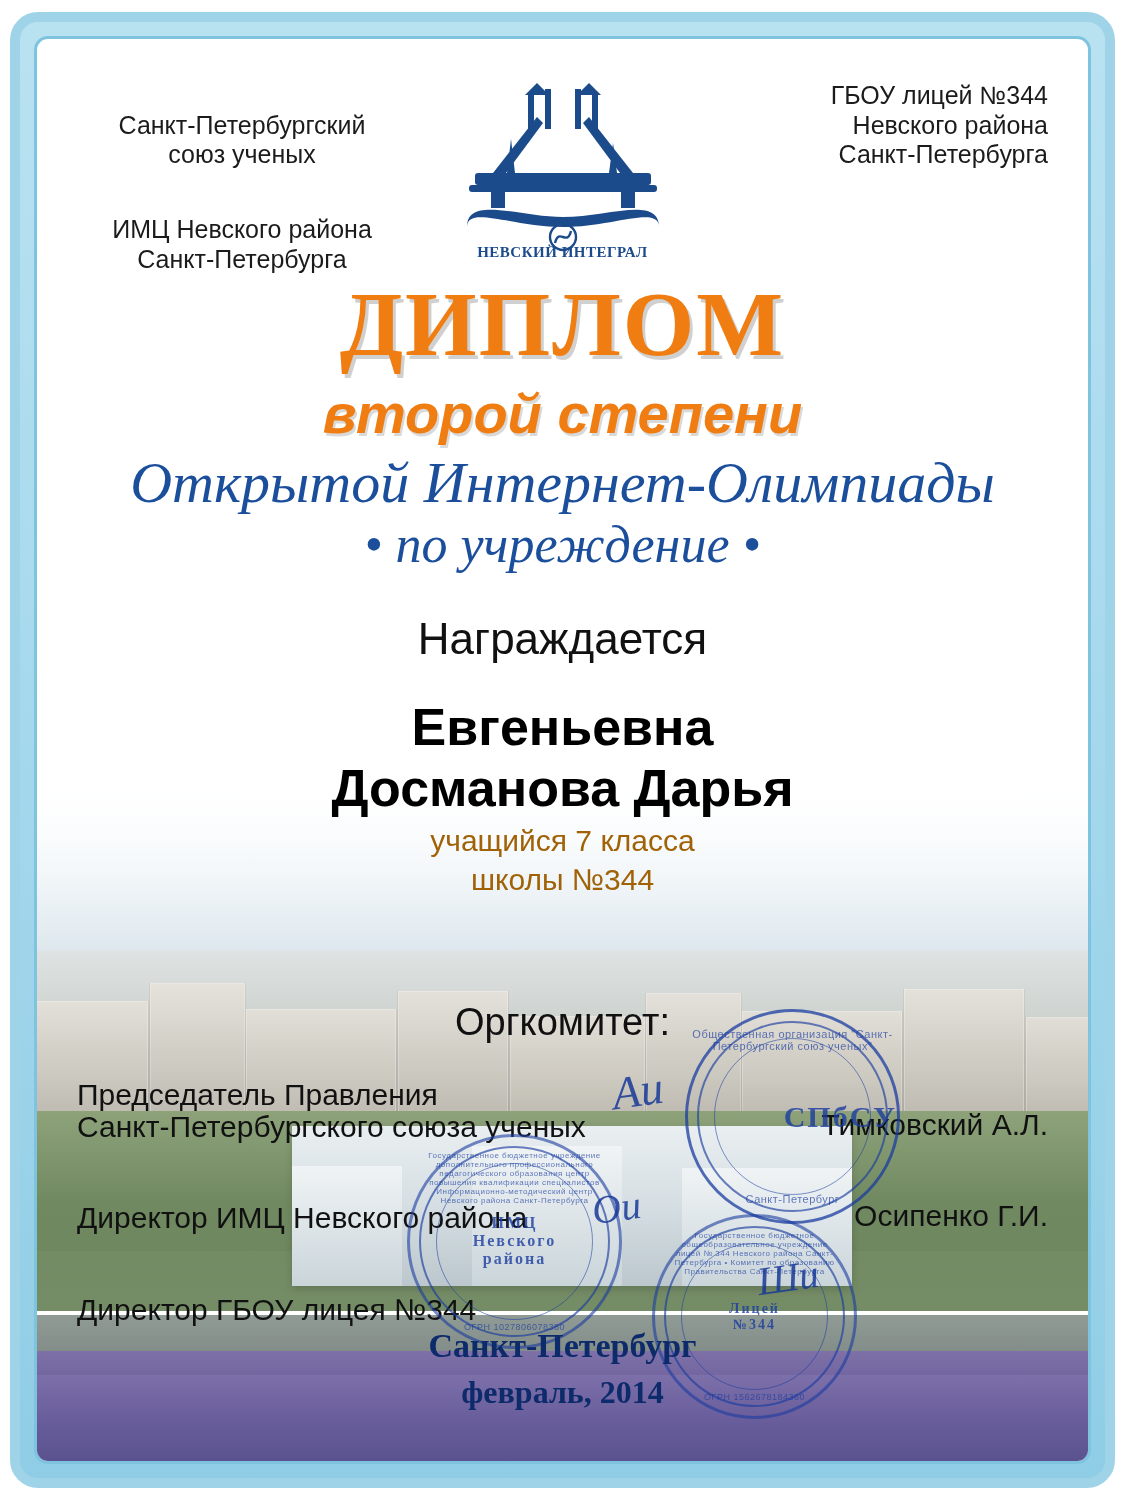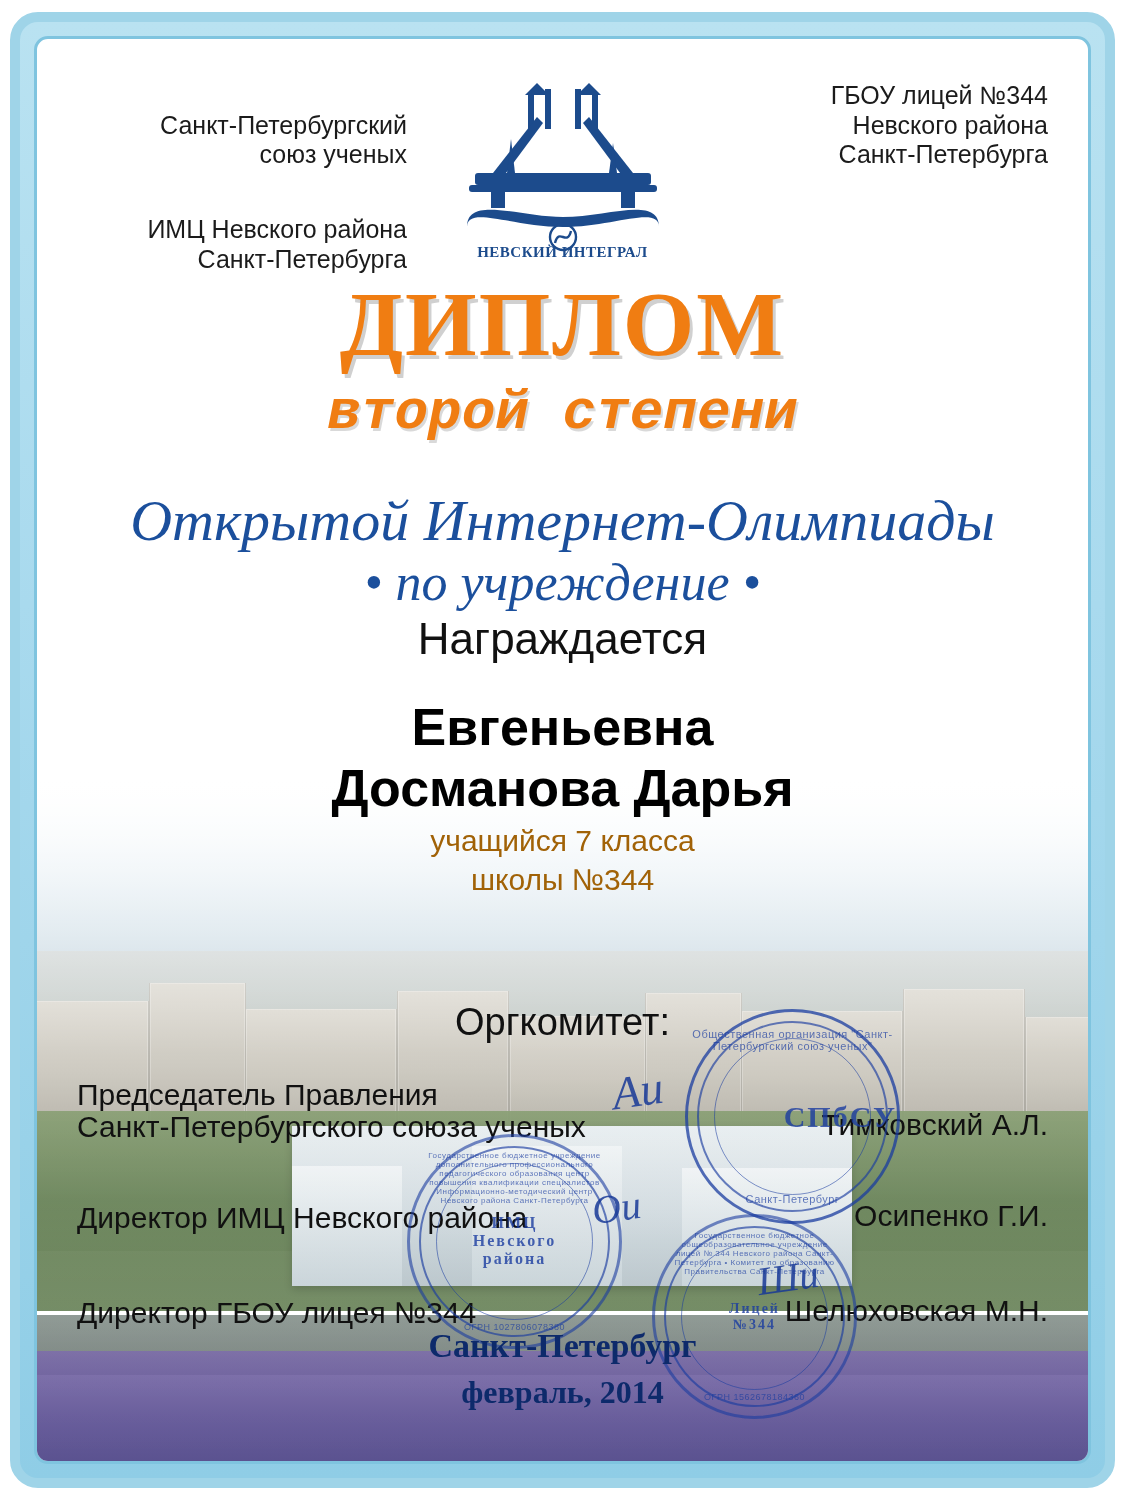--- a/index.html
+++ b/index.html
@@ -99,21 +99,21 @@
     display: flex; justify-content: space-between; align-items: flex-start;
     padding: 0 40px;
     box-sizing: border-box;
   }
   .hdr-left, .hdr-right {
     font-size: 25px;
     line-height: 1.18;
     color: #1b1b1b;
     white-space: pre-line;
   }
-  .hdr-left { text-align: right; width: 330px; }
+  .hdr-left { text-align: center; width: 330px; }
   .hdr-right { text-align: right; width: 330px; }
   .hdr-left .blk + .blk { margin-top: 16px; }
 
   
   .emblem {
     width: 300px;
     display: flex; flex-direction: column; align-items: center;
     margin-top: -4px;
   }
   .emblem svg { display:block; }
@@ -133,36 +133,35 @@
     font-family: "Liberation Serif", serif;
     font-weight: bold;
     font-size: 92px;
     letter-spacing: 2px;
     color: #f07d12;
     text-shadow: 3px 4px 0 rgba(120,120,120,.35);
   }
   .title-sub {
     position: absolute; top: 342px; left: 0; right: 0;
     text-align: center;
-    font-family: Liberation Mono, monospace;
+    font-family: Liberation Sans, sans-serif;
     font-style: italic;
     font-weight: bold;
     font-size: 56px;
     color: #f07d12;
     text-shadow: 2px 3px 0 rgba(130,130,130,.3);
   }
   .title-event {
     position: absolute; top: 412px; left: 0; right: 0;
     text-align: center;
     font-family: "Liberation Serif", serif;
     font-style: italic;
     font-size: 58px;
     color: #1b4f9c;
     line-height: 1.12;
-    margin-top: 38px;
   }
   .title-event .line2 { font-size: 52px; }
 
   
   .awarded {
     position: absolute; top: 575px; left: 0; right: 0;
     text-align: center;
     font-size: 44px;
     color: #111;
   }
@@ -380,21 +379,20 @@
         <div class="role">Председатель Правления
 Санкт-Петербургского союза ученых</div>
         <div class="person">Тимковский А.Л.</div>
       </div>
       <div class="sig-row sig-2">
         <div class="role">Директор ИМЦ Невского района</div>
         <div class="person">Осипенко Г.И.</div>
       </div>
       <div class="sig-row sig-3">
         <div class="role">Директор ГБОУ лицея №344</div>
-        <div class="person">Шелюховская М.Н.</div>
       </div>
 
       <div class="stamp" id="stamp-spbsu">
         <div class="ring2"></div>
         <div class="ring3"></div>
         <div class="arc" style="top:16px;">Общественная организация "Санкт-Петербургский союз ученых"</div>
         <div class="core">СПбСУ</div>
         <div class="arc" style="bottom:16px;">Санкт-Петербург</div>
       </div>
 

